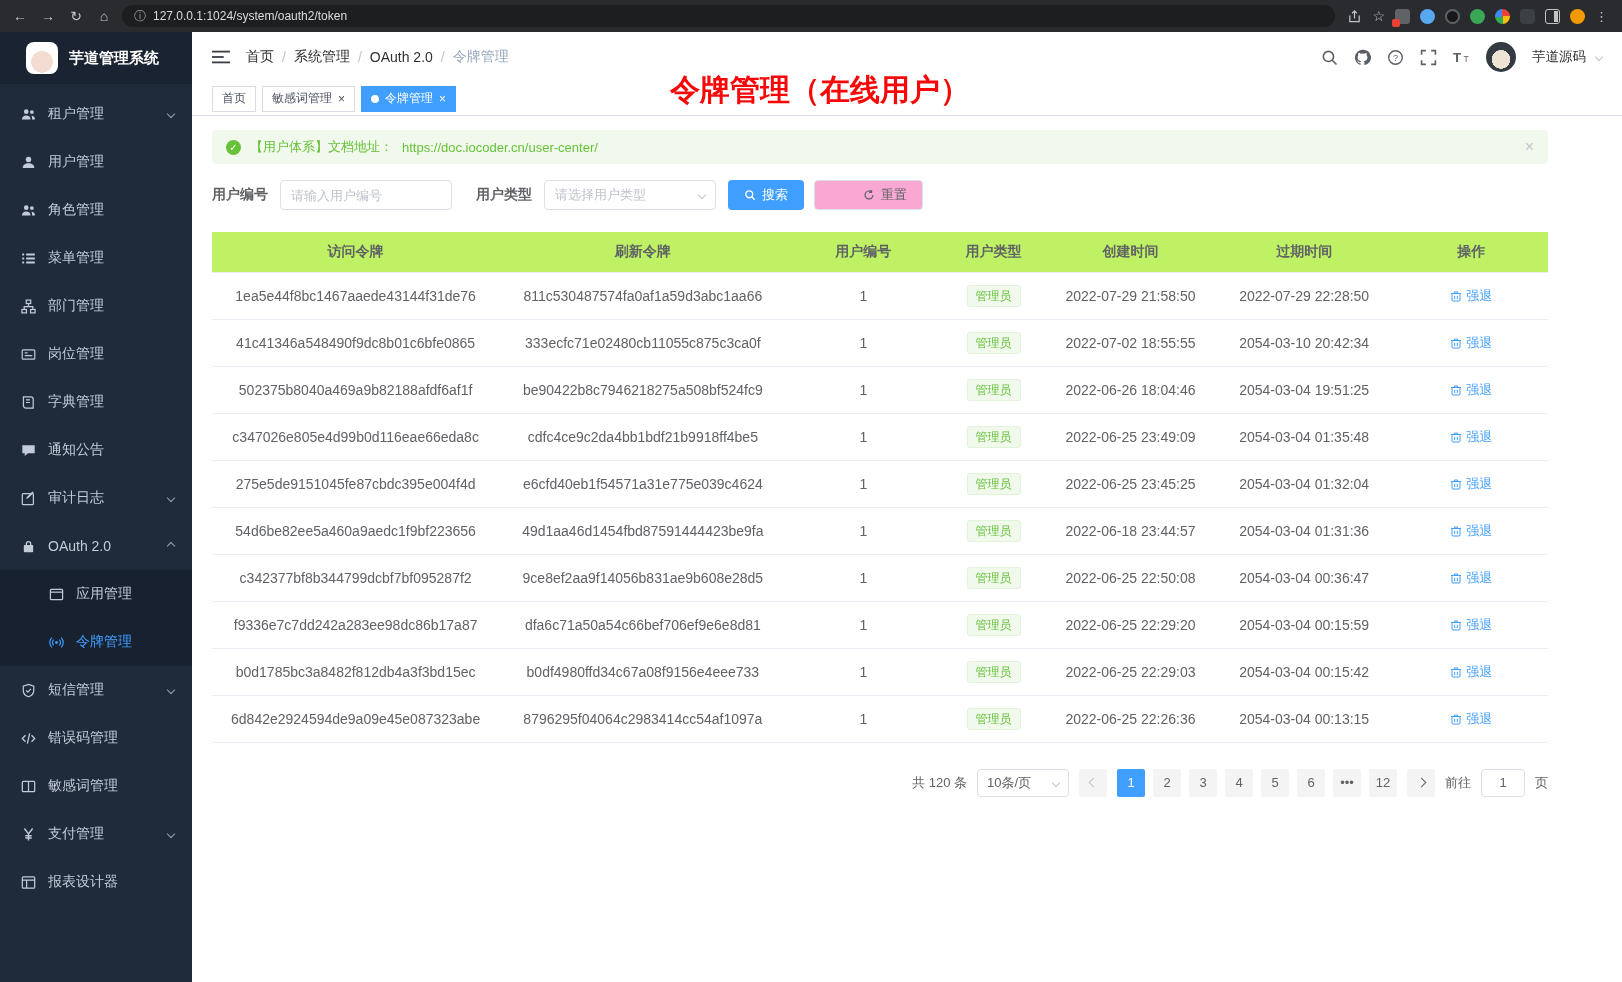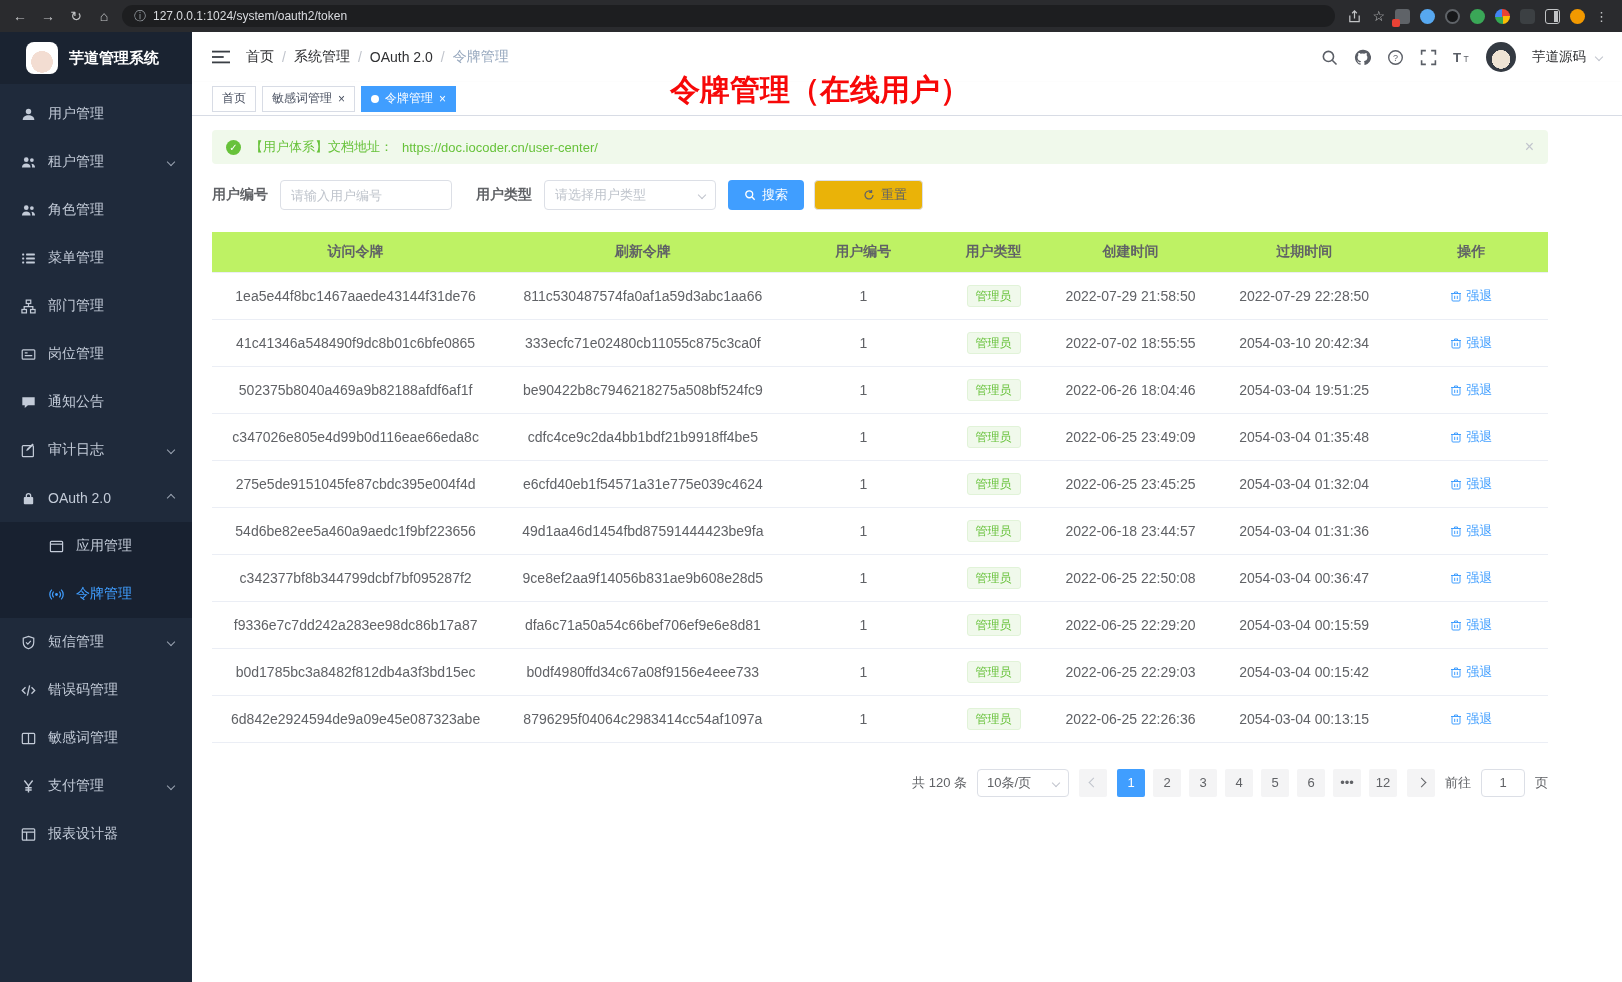--- a/index.html
+++ b/index.html
@@ -83,21 +83,21 @@
   .filters { margin-top:16px; display:flex; align-items:center; font-size:14px; color:#606266; }
   .f-label { font-weight:700; margin-right:12px; white-space:nowrap; }
   .f-input { width:172px; height:30px; border:1px solid #dcdfe6; border-radius:4px; padding:14px 10px; font-size:13px; color:#606266; outline:none; font-family:inherit; }
   .f-input::placeholder { color:#bfc4cc; }
   .sp24 { width:24px; }
   .f-select { width:172px; height:30px; border:1px solid #dcdfe6; border-radius:4px; display:flex; align-items:center; justify-content:space-between; padding:0 10px; font-size:13px; background:#fff; }
   .ph { color:#bfc4cc; }
   .btn { height:30px; border-radius:4px; font-size:13px; display:inline-flex; align-items:center; gap:6px; padding:0 15px; border:1px solid transparent; font-family:Liberation Serif, serif; }
   .btn svg { width:12px; height:12px; }
   .btn-primary { background:#409EFF; color:#fff; margin-left:12px; }
-  .btn-plain { background:#eab308; border-color:#dcdfe6; color:#606266; margin-left:10px;padding-left:48px; }
+  .btn-plain { background:#f9a8d4; border-color:#dcdfe6; color:#606266; margin-left:10px;padding-left:48px; }
 
   .table-wrap { margin-top:22px; }
   table { width:100%; border-collapse:collapse; table-layout:fixed; }
   col.c1{width:21.5%} col.c2{width:21.5%} col.c3{width:11.5%} col.c4{width:8%}
   col.c5{width:12.5%} col.c6{width:13.5%} col.c7{width:11.5%}
   thead th { height:40px; font-size:14px; font-weight:700; color:#606266; background:#bef264; border-bottom:1px solid #ebeef5; text-align:center; }
   tbody td { height:47px; font-size:14px; color:#606266; border-bottom:1px solid #ebeef5; text-align:center; white-space:nowrap; overflow:hidden; text-overflow:ellipsis; }
   .badge { display:inline-block; padding:0 8px; line-height:20px; font-size:12px; color:#67c23a; background:#f0f9eb; border:1px solid #e1f3d8; border-radius:3px; }
   .action-link { color:#409EFF; display:inline-flex; align-items:center; gap:4px; font-size:13px; }
   .action-link svg { width:12px; height:12px; }
@@ -148,39 +148,39 @@
 <div class="app">
   <aside class="sidebar" data-interactable="false">
     <div class="logo" data-interactable="true">
       <span class="logo-img" data-interactable="false"></span>
       <span class="logo-title" data-interactable="false">芋道管理系统</span>
     </div>
     <nav class="menu" data-interactable="false">
         <div class="mi" data-interactable="true">
           <span class="mi-ic" data-interactable="false">
             <svg viewBox="0 0 16 16" fill="currentColor">
-              <circle cx="8" cy="4.7" r="2.9"></circle>
-              <path d="M1.8 13.8c0-3.3 2.8-5 6.2-5s6.2 1.7 6.2 5z"></path>
-            </svg>
-          </span>
-          <span class="mi-lb" data-interactable="false">用户管理</span>
-        </div>
-        <div class="mi" data-interactable="true">
-          <span class="mi-ic" data-interactable="false">
-            <svg viewBox="0 0 16 16" fill="currentColor">
               <circle cx="5.6" cy="5" r="2.5"></circle>
               <path d="M1 13.3c0-2.8 2-4.3 4.6-4.3s4.6 1.5 4.6 4.3z"></path>
               <circle cx="11.6" cy="5.4" r="2"></circle>
               <path d="M11.1 9.3c2.3.2 3.9 1.6 3.9 4h-3.2a6 6 0 0 0-.7-4z"></path>
             </svg>
           </span>
           <span class="mi-lb" data-interactable="false">租户管理</span>
           <span class="mi-ch" data-interactable="false">
             <i class="chev down"></i>
           </span>
+        </div>
+        <div class="mi" data-interactable="true">
+          <span class="mi-ic" data-interactable="false">
+            <svg viewBox="0 0 16 16" fill="currentColor">
+              <circle cx="8" cy="4.7" r="2.9"></circle>
+              <path d="M1.8 13.8c0-3.3 2.8-5 6.2-5s6.2 1.7 6.2 5z"></path>
+            </svg>
+          </span>
+          <span class="mi-lb" data-interactable="false">用户管理</span>
         </div>
         <div class="mi" data-interactable="true">
           <span class="mi-ic" data-interactable="false">
             <svg viewBox="0 0 16 16" fill="currentColor">
               <circle cx="5.6" cy="5" r="2.5"></circle>
               <path d="M1 13.3c0-2.8 2-4.3 4.6-4.3s4.6 1.5 4.6 4.3z"></path>
               <circle cx="11.6" cy="5.4" r="2"></circle>
               <path d="M11.1 9.3c2.3.2 3.9 1.6 3.9 4h-3.2a6 6 0 0 0-.7-4z"></path>
             </svg>
           </span>
@@ -211,20 +211,29 @@
           <span class="mi-lb" data-interactable="false">部门管理</span>
         </div>
         <div class="mi" data-interactable="true">
           <span class="mi-ic" data-interactable="false">
             <svg viewBox="0 0 16 16" fill="none" stroke="currentColor" stroke-width="1.3">
               <rect x="1.3" y="3" width="13.4" height="10" rx="1"></rect>
               <path d="M4 6.3h3M4 9.3h8"></path>
             </svg>
           </span>
           <span class="mi-lb" data-interactable="false">岗位管理</span>
+        </div>
+        <div class="mi" data-interactable="true">
+          <span class="mi-ic" data-interactable="false">
+            <svg viewBox="0 0 16 16" fill="none" stroke="currentColor" stroke-width="1.3">
+              <path d="M2.6 2h7.8a2.6 2.6 0 0 1 2.6 2.6V14H5.2a2.6 2.6 0 0 1-2.6-2.6z"></path>
+              <path d="M5.3 5.2h4.2M5.3 8h4.2"></path>
+            </svg>
+          </span>
+          <span class="mi-lb" data-interactable="false">字典管理</span>
         </div>
         <div class="mi" data-interactable="true">
           <span class="mi-ic" data-interactable="false">
             <svg viewBox="0 0 16 16" fill="currentColor">
               <path d="M1.4 2.3h13.2v8.6H7.4L4 13.8v-2.9H1.4z"></path>
             </svg>
           </span>
           <span class="mi-lb" data-interactable="false">通知公告</span>
         </div>
         <div class="mi" data-interactable="true">

